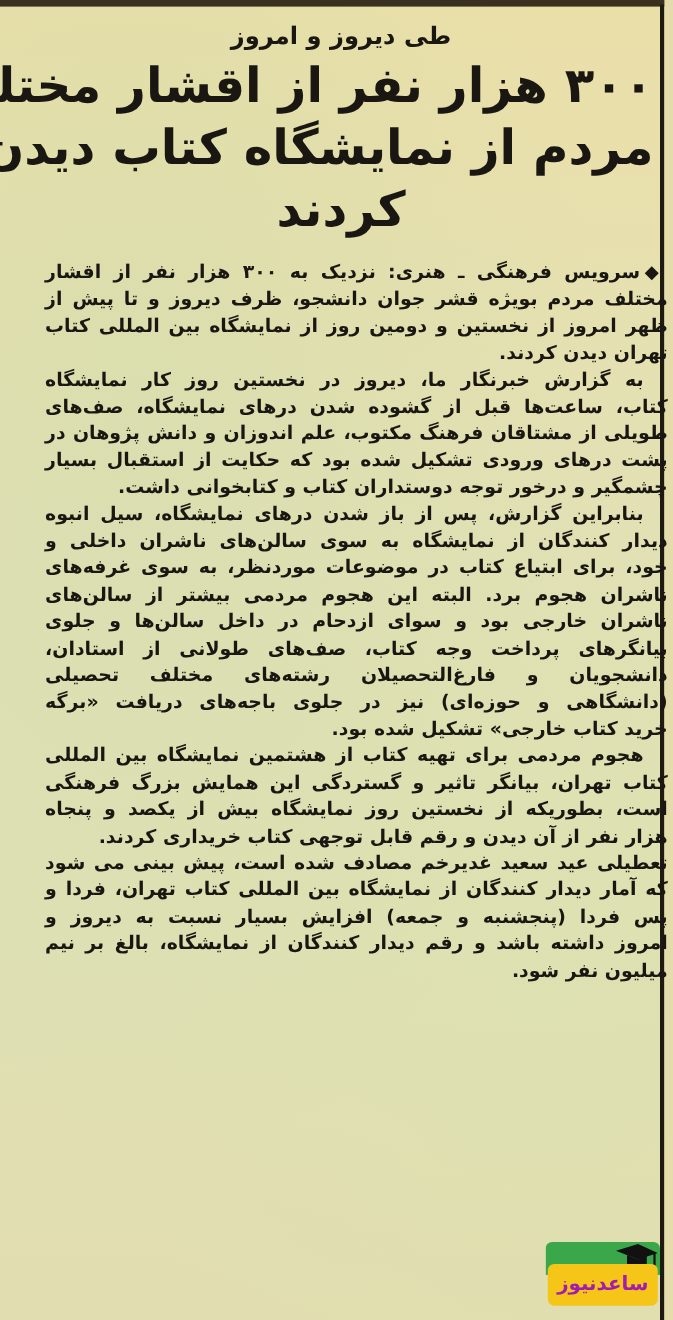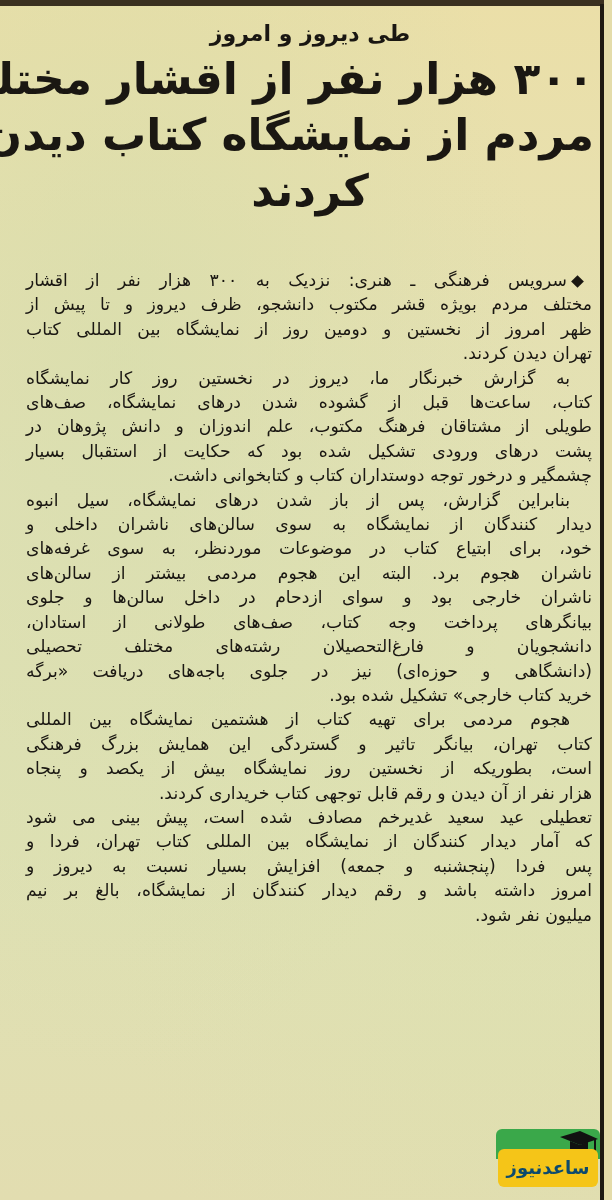--- a/index.html
+++ b/index.html
@@ -38,24 +38,24 @@
     font-weight: bold; font-size: 22px; line-height: 30px;
     margin-top: 6px;
   }
   .headline {
     font-family: "DejaVu Sans", sans-serif;
     font-weight: bold; font-size: 44px; line-height: 56px;
     margin-top: 2px; letter-spacing: 0;
   }
   .headline div { white-space: nowrap; }
   .body {
-    position: absolute; left: 26px; top: 236px; width: 566px;
+    position: absolute; left: 41px; top: 236px; width: 566px;
     direction: rtl; text-align: justify;
     font-family: "DejaVu Sans", sans-serif;
-    font-size: 17.2px; line-height: 24.4px; font-weight: normal; margin-top: 32px;
+    font-size: 17.2px; line-height: 24.4px; font-weight: bold;
   }
   .line { display: block; white-space: nowrap; text-align-last: justify; }
   .line.last { text-align-last: right; }
   .bullet {
     display: inline-block; width: 9px; height: 9px; background: #1a1712;
     transform: rotate(45deg); margin-left: 6px; vertical-align: middle;
   }
   .logo {
     position: absolute; left: 496px; top: 1129px; width: 104px; height: 60px;
     border-radius: 6px; overflow: hidden;
@@ -65,21 +65,21 @@
     background: #3aa84a;
   }
   .logo-cap {
     position: absolute; left: 62px; top: 2px; width: 40px; height: 26px;
   }
   .logo-bottom {
     position: absolute; left: 2px; top: 20px; width: 100px; height: 38px;
     background: #f5c518; border-radius: 6px;
     direction: rtl; text-align: center;
     font-family: "DejaVu Sans", sans-serif; font-weight: bold;
-    font-size: 18px; line-height: 38px; color: #0c4a6e;
+    font-size: 18px; line-height: 38px; color: #a21caf;
   }
 </style>
 </head>
 <body>
 
 <div class="paper"></div>
 <div class="top-border"></div>
 <div class="right-rule"></div>
 <div class="right-margin"></div>
 
@@ -87,21 +87,21 @@
   <div class="kicker">طی دیروز و امروز</div>
   <div class="headline">
     <div>۳۰۰ هزار نفر از اقشار مختلف</div>
     <div>مردم از نمایشگاه کتاب دیدن</div>
     <div>کردند</div>
   </div>
 </div>
 
 <div class="body" id="article-body">
     <span class="line" style="padding-right: 10px;"><span class="bullet"></span><span>سرویس فرهنگی ـ هنری: نزدیک به ۳۰۰ هزار نفر از اقشار</span></span>
-    <span class="line">مختلف مردم بویژه قشر مکتوب دانشجو، ظرف دیروز و تا پیش از</span>
+    <span class="line">مختلف مردم بویژه قشر جوان دانشجو، ظرف دیروز و تا پیش از</span>
     <span class="line">ظهر امروز از نخستین و دومین روز از نمایشگاه بین المللی کتاب</span>
     <span class="line last">تهران دیدن کردند.</span>
     <span class="line" style="padding-right: 22px;">به گزارش خبرنگار ما، دیروز در نخستین روز کار نمایشگاه</span>
     <span class="line">کتاب، ساعت‌ها قبل از گشوده شدن درهای نمایشگاه، صف‌های</span>
     <span class="line">طویلی از مشتاقان فرهنگ مکتوب، علم اندوزان و دانش پژوهان در</span>
     <span class="line">پشت درهای ورودی تشکیل شده بود که حکایت از استقبال بسیار</span>
     <span class="line last">چشمگیر و درخور توجه دوستداران کتاب و کتابخوانی داشت.</span>
     <span class="line" style="padding-right: 22px;">بنابراین گزارش، پس از باز شدن درهای نمایشگاه، سیل انبوه</span>
     <span class="line">دیدار کنندگان از نمایشگاه به سوی سالن‌های ناشران داخلی و</span>
     <span class="line">خود، برای ابتیاع کتاب در موضوعات موردنظر، به سوی غرفه‌های</span>

